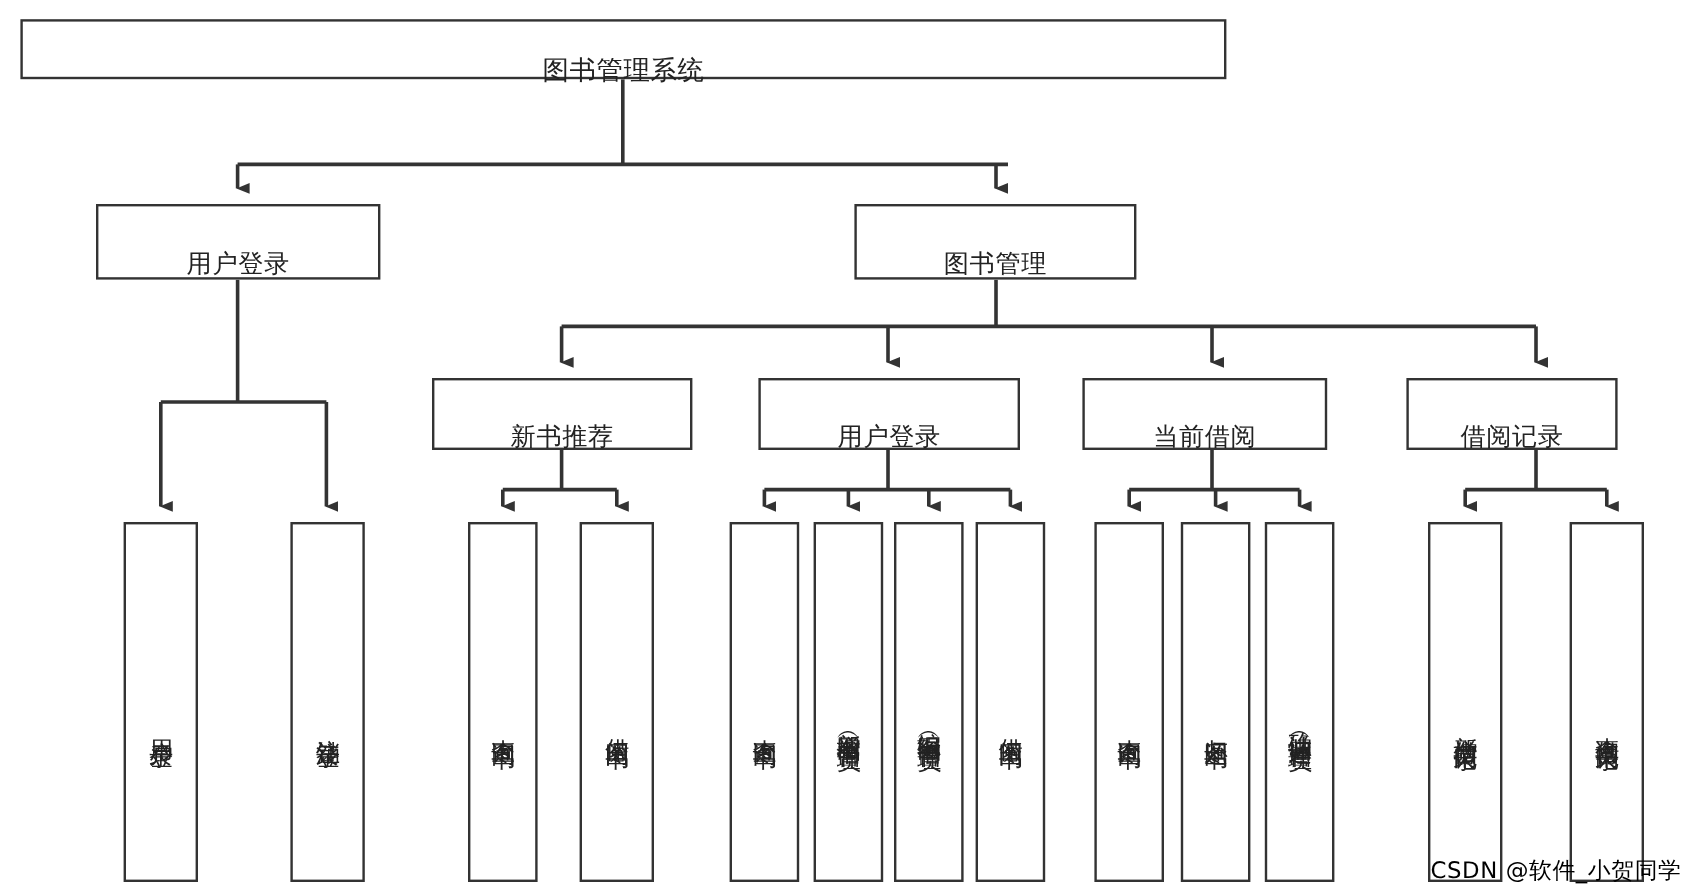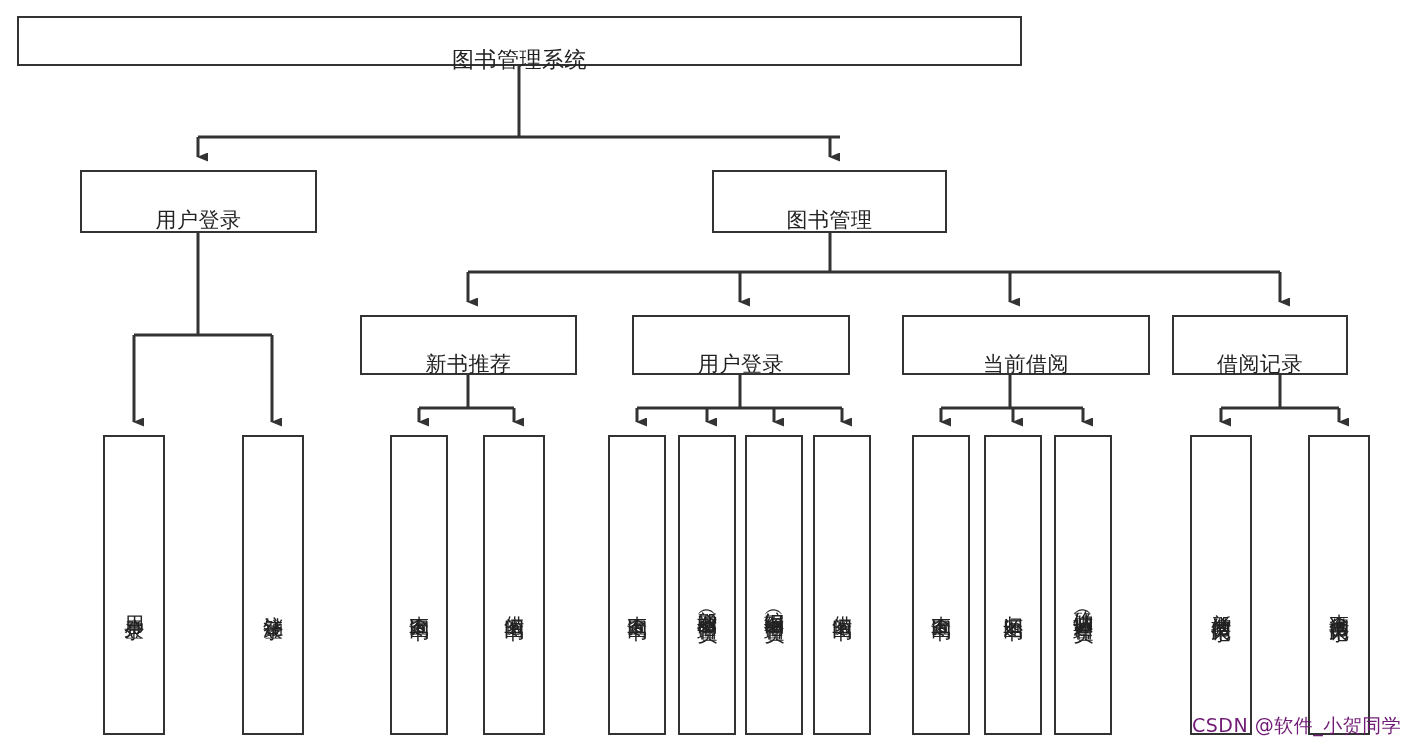--- a/index.html
+++ b/index.html
@@ -59,21 +59,21 @@
     writing-mode: vertical-rl;
     text-orientation: upright;
     font-size: 20px;
     line-height: 1.18;
     letter-spacing: 2px;
     white-space: nowrap;
     max-height: 100%;
   }
   .watermark {
     position: absolute;
-    color: #701a75;
+    color: #000000;
     font-size: 19px;
     white-space: nowrap;
     letter-spacing: 0.5px;
   }
 </style>
 </head>
 <body>
 
 <div id="canvas">
 
@@ -138,21 +138,21 @@
   <div class="node horiz" style="left:360px; top:315px; width:217px; height:60px;">
     <span class="label">新书推荐</span>
   </div>
 
   <div class="node horiz" style="left:712px; top:170px; width:235px; height:63px;">
     <span class="label">图书管理</span>
   </div>
   <div class="node horiz" style="left:632px; top:315px; width:218px; height:60px;">
     <span class="label">用户登录</span>
   </div>
-  <div class="node horiz" style="left:902px; top:315px; width:248px; height:60px;">
+  <div class="node horiz" style="left:902px; top:315px; width:204px; height:60px;">
     <span class="label">当前借阅</span>
   </div>
   <div class="node horiz" style="left:1172px; top:315px; width:176px; height:60px;">
     <span class="label">借阅记录</span>
   </div>
 
   <div class="node vert" style="left:103px; top:435px; width:62px; height:300px;">
     <span class="label">用户登录</span>
   </div>
   <div class="node vert" style="left:242px; top:435px; width:62px; height:300px;">

